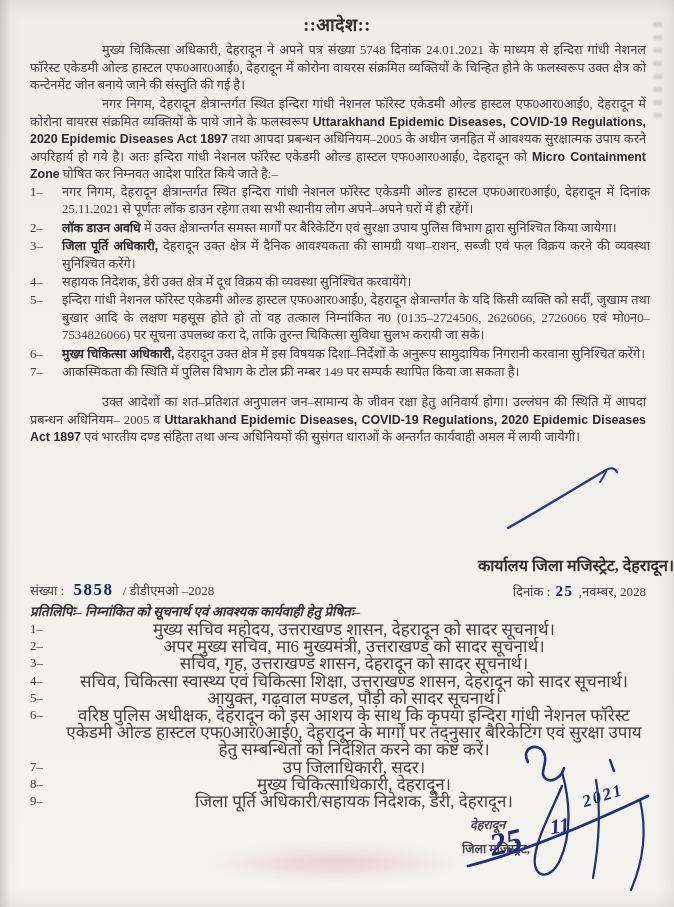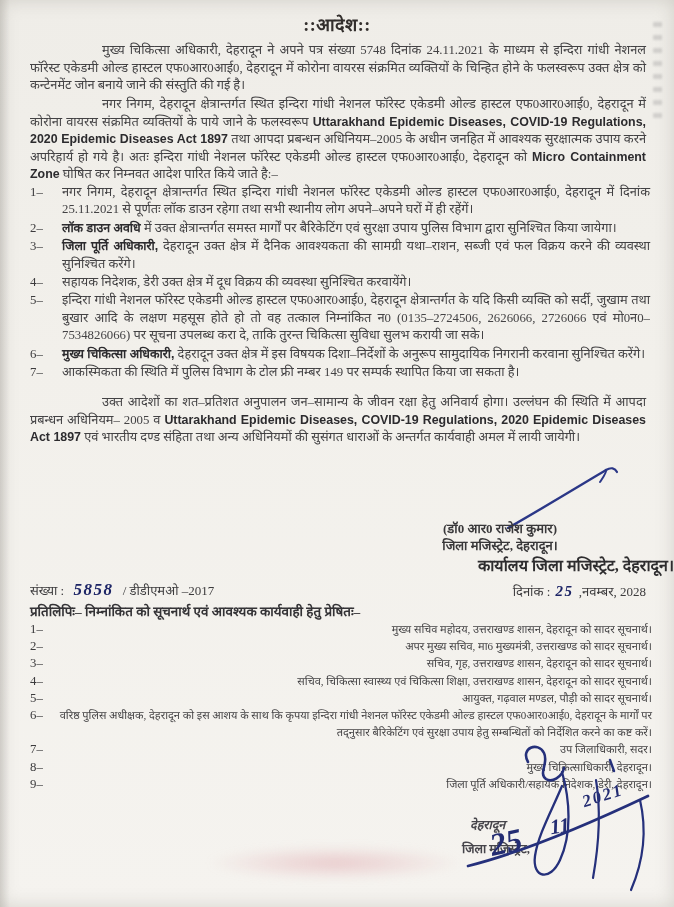--- a/index.html
+++ b/index.html
@@ -47,33 +47,33 @@
     position:absolute;top:554px;left:0;width:100%;text-align:right;
     font-size:16px;font-weight:700;color:#2e2d2f;
     text-underline-offset:3px;
   }
   .numline{
     position:absolute;left:30px;top:580px;width:616px;
     display:flex;justify-content:space-between;align-items:flex-end;
     font-size:13px;color:#3c3b3d;
   }
   .hw{
-    font-style:italic;font-weight:700;color:#1d2566;
+    font-weight:700;color:#1d2566;
     letter-spacing:1.5px;
   }
   .hw-num{font-size:17px;padding:0 6px;}
   .hw-day{font-size:15px;padding:0 2px;}
   .cc-intro{
     position:absolute;left:30px;top:602px;width:616px;
-    font-size:13.4px;font-weight:700;color:#343336;
+    font-size:13.4px;font-weight:700;color:#343336;font-style:italic;
   }
   .cc-list{position:absolute;left:30px;top:621px;width:622px;}
   .cc-row{display:flex;align-items:flex-start;}
   .cc-num{flex:0 0 26px;font-size:12.8px;line-height:17.2px;color:#3c3b3d;}
-  .cc-text{flex:1;font-size:11px;line-height:17.2px;text-align:right;color:#434244;}
+  .cc-text{flex:1;font-size:17px;line-height:17.2px;text-align:center;color:#434244;}
   .bottom-sig{position:absolute;left:450px;top:738px;width:215px;height:160px;}
   .bottom-sig svg{position:absolute;left:0;top:0;}
   .stamp-line{
     position:absolute;font-size:12.5px;font-weight:700;color:#46454b;white-space:nowrap;
   }
   .stamp-l1{left:12px;top:58px;margin-top:44px;}
   .stamp-l2{left:20px;top:78px;font-style:italic;}
   .hw-date{
     position:absolute;font-style:italic;font-weight:700;color:#232c72;white-space:nowrap;
   }
@@ -98,21 +98,21 @@
 </head>
 <body>
 
 <div class="page">
 
   <div class="edge-shade"></div>
   <div class="artifact-right"></div>
 
   <div class="doc-title">::आदेश::</div>
 
-  <div class="para indent p1">मुख्य चिकित्सा अधिकारी, देहरादून ने अपने पत्र संख्या 5748 दिनांक 24.11.2021 के माध्यम से इन्दिरा गांधी नेशनल फॉरेस्ट एकेडमी ओल्ड हास्टल एफ0आर0आई0, देहरादून में कोरोना वायरस संक्रमित व्यक्तियों के चिन्हित होने के फलस्वरूप उक्त क्षेत्र को कन्टेनमेंट जोन बनाये जाने की संस्तुति की गई है।</div>
+  <div class="para indent p1">मुख्य चिकित्सा अधिकारी, देहरादून ने अपने पत्र संख्या 5748 दिनांक 24.01.2021 के माध्यम से इन्दिरा गांधी नेशनल फॉरेस्ट एकेडमी ओल्ड हास्टल एफ0आर0आई0, देहरादून में कोरोना वायरस संक्रमित व्यक्तियों के चिन्हित होने के फलस्वरूप उक्त क्षेत्र को कन्टेनमेंट जोन बनाये जाने की संस्तुति की गई है।</div>
 
   <div class="para indent p2"><span>नगर निगम, देहरादून क्षेत्रान्तर्गत स्थित इन्दिरा गांधी नेशनल फॉरेस्ट एकेडमी ओल्ड हास्टल एफ0आर0आई0, देहरादून में कोरोना वायरस संक्रमित व्यक्तियों के पाये जाने के फलस्वरूप </span><span class="bseg">Uttarakhand Epidemic Diseases, COVID-19 Regulations, 2020 Epidemic Diseases Act 1897</span><span> तथा आपदा प्रबन्धन अधिनियम–2005 के अधीन जनहित में आवश्यक सुरक्षात्मक उपाय करने अपरिहार्य हो गये है। अतः इन्दिरा गांधी नेशनल फॉरेस्ट एकेडमी ओल्ड हास्टल एफ0आर0आई0, देहरादून को </span><span class="bseg">Micro Containment Zone</span><span> घोषित कर निम्नवत आदेश पारित किये जाते है:–</span></div>
 
   <div class="order-list">
   <div class="order-row">
     <span class="order-num">1–</span>
     <span class="order-text"><span>नगर निगम, देहरादून क्षेत्रान्तर्गत स्थित इन्दिरा गांधी नेशनल फॉरेस्ट एकेडमी ओल्ड हास्टल एफ0आर0आई0, देहरादून में दिनांक 25.11.2021 से पूर्णतः लॉक डाउन रहेगा तथा सभी स्थानीय लोग अपने–अपने घरों में ही रहेंगें।</span></span>
   </div>
 
   <div class="order-row">
@@ -149,32 +149,28 @@
   <div class="para indent closing"><span>उक्त आदेशों का शत–प्रतिशत अनुपालन जन–सामान्य के जीवन रक्षा हेतु अनिवार्य होगा। उल्लंघन की स्थिति में आपदा प्रबन्धन अधिनियम– 2005 व </span><span class="bseg">Uttarakhand Epidemic Diseases, COVID-19 Regulations, 2020 Epidemic Diseases Act 1897</span><span> एवं भारतीय दण्ड संहिता तथा अन्य अधिनियमों की सुसंगत धाराओं के अन्तर्गत कार्यवाही अमल में लायी जायेगी।</span></div>
 
   <div class="sig-slash">
     <svg width="125" height="75" viewBox="0 0 125 75">
       <path d="M8,70 C38,53 76,30 106,12" stroke="#2b3787" stroke-width="2.4" fill="none" stroke-linecap="round"></path>
       <path d="M106,12 c5,-3 9,-2 11,2" stroke="#2b3787" stroke-width="2.2" fill="none" stroke-linecap="round"></path>
       <path d="M100,24 C104,18 107,14 106,12" stroke="#2b3787" stroke-width="2" fill="none" stroke-linecap="round"></path>
     </svg>
   </div>
 
-  <div class="sig-block">
-    <div>(डॉ0 आर0 राजेश कुमार)</div>
-    <div>जिला मजिस्ट्रेट, देहरादून।</div>
-  </div>
 
   <div class="office-heading">कार्यालय जिला मजिस्ट्रेट, देहरादून।</div>
 
   <div class="numline">
     <span>
       <span>संख्या :</span>
       <span class="hw hw-num">5858</span>
-      <span>/ डीडीएमओ –2017</span>
+      <span>/ डीडीएमओ –2028</span>
     </span>
     <span>
       <span>दिनांक :</span>
       <span class="hw hw-day">25</span>
       <span>,नवम्बर, 2028</span>
     </span>
   </div>
 
   <div class="cc-intro">प्रतिलिपिः– निम्नांकित को सूचनार्थ एवं आवश्यक कार्यवाही हेतु प्रेषितः–</div>
 

